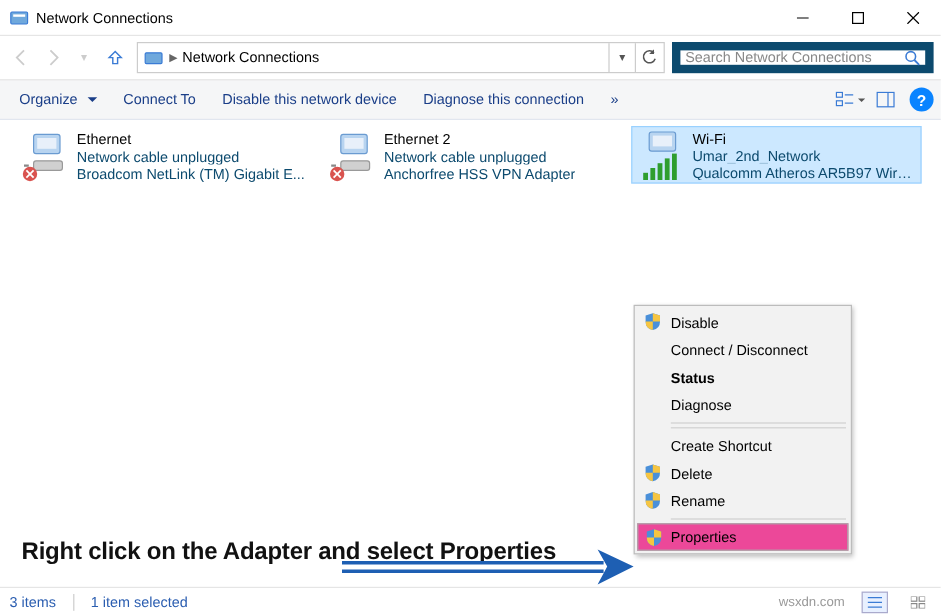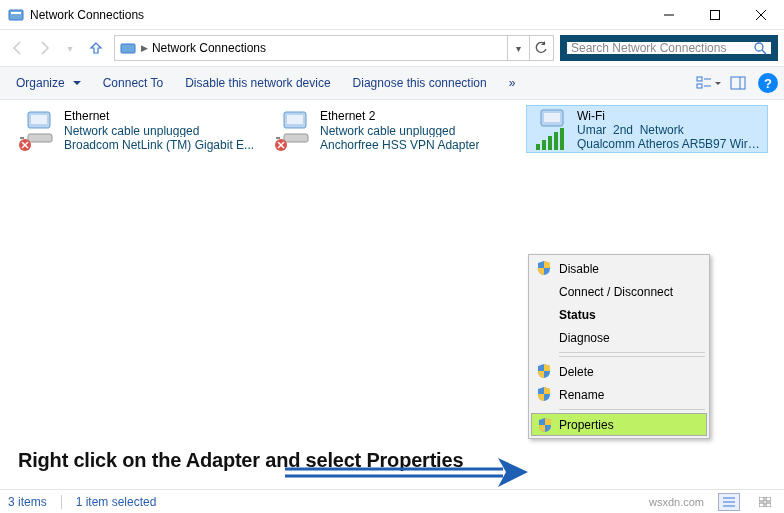--- a/index.html
+++ b/index.html
@@ -42,21 +42,21 @@
 .adapter.selected { background:#cce8ff; border:1px solid #99d1ff; }
 .adapter .aicon { width:42px; height:44px; position:relative; margin-right:4px; flex-shrink:0;}
 .adapter .ainfo { display:flex; flex-direction:column; justify-content:flex-end; overflow:hidden; line-height:1.35; font-size:12px;}
 .adapter .ainfo .l1 { color:#000; white-space:nowrap; overflow:hidden; text-overflow:ellipsis;}
 .adapter .ainfo .l2, .adapter .ainfo .l3 { color:#0c4a6e; white-space:nowrap; overflow:hidden; text-overflow:ellipsis;}
 
 
 .ctxmenu { position:absolute; left:528px; top:154px; width:182px; background:#f2f2f2; border:1px solid #bcbcbc; box-shadow:2px 2px 4px rgba(0,0,0,0.25); padding:2px; }
 .ctxmenu .mi { height:23px; display:flex; align-items:center; padding:0 8px 0 28px; position:relative; font-size:12px; color:#000;}
 .ctxmenu .mi.bold { font-weight:bold; }
-.ctxmenu .mi.hover { background:#bef264; border:1px solid #aaa; padding:0 7px 0 27px;}
+.ctxmenu .mi.hover { background:#ec4899; border:1px solid #aaa; padding:0 7px 0 27px;}
 .ctxmenu .sep { height:1px; background:#d0d0d0; margin:3px 2px 3px 28px; }
 .ctxmenu .mi .shield { position:absolute; left:5px; top:3px; width:16px; height:16px; }
 
 
 .annot { position:absolute; left:18px; top:348px; font-size:20px; font-weight:700; color:#111; line-height:1.2; font-family: "Segoe UI", Arial, sans-serif; letter-spacing:-0.2px;}
 .arrow { position:absolute; left:283px; top:356px; }
 
 
 .statusbar { position:absolute; bottom:0; left:0; right:0; height:24px; border-top:1px solid #e5e5e5; display:flex; align-items:center; padding:0 8px; font-size:12px; color:#2a5db0; gap:14px;}
 .statusbar .statsep { width:1px; height:14px; background:#ccc;}
@@ -244,20 +244,21 @@
             <path d="M8 8 L8 15 Q2 14 2 8 Z" fill="#f6c542"></path>
           </svg>
         </span>
       <span>Disable</span>
     </div>
     <div class="mi">Connect / Disconnect</div>
     <div class="mi bold">Status</div>
     <div class="mi">Diagnose</div>
     <div class="sep"></div>
     <div class="sep"></div>
+    <div class="mi">Create Shortcut</div>
     <div class="mi">
       <span class="shield">
           <svg width="16" height="16">
             <path d="M8 1 L14 3 L14 8 Q14 14 8 15 Q2 14 2 8 L2 3 Z" fill="#4a90d9"></path>
             <path d="M8 1 L14 3 L14 8 L8 8 Z" fill="#f6c542"></path>
             <path d="M8 8 L8 15 Q2 14 2 8 Z" fill="#f6c542"></path>
           </svg>
         </span>
       <span>Delete</span>
     </div>

